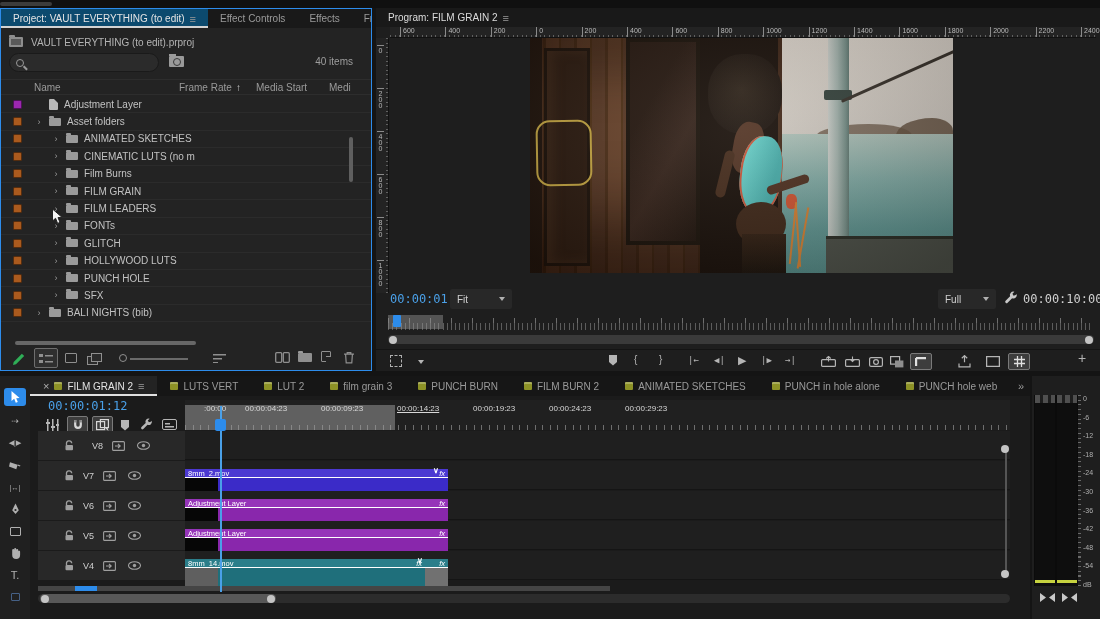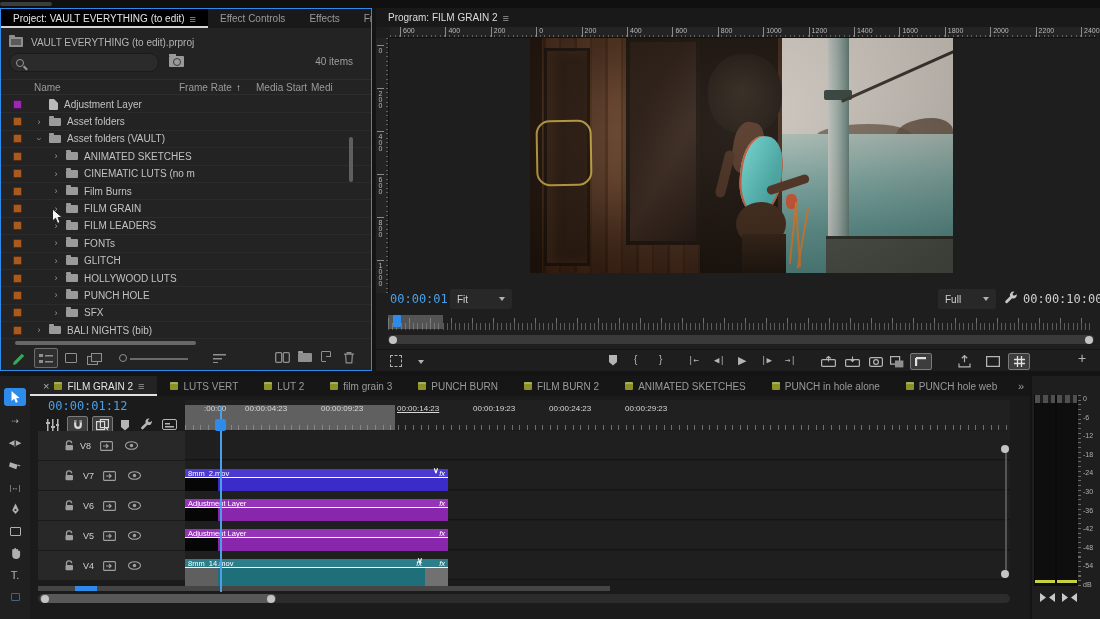--- a/index.html
+++ b/index.html
@@ -11,21 +11,21 @@
 
   
   .top-strip { left:0; top:0; width:1100px; height:8px; background:#101010; }
   .top-grip { left:480; top:2px; width:52px; height:4px; background:#3c3c3c; border-radius:2px; }
 
   
   .panel { position:absolute; overflow:hidden; }
   .tabbar { position:absolute; left:0; top:0; right:0; height:19px; background:#191919;
             display:flex; align-items:stretch; font-size:10px; color:#9a9a9a; }
   .tab { display:flex; align-items:center; gap:5px; padding:0 12px; cursor:default; white-space:nowrap; }
-  .tab.active { background:#000000; color:#e4e4e4; box-shadow:inset 0 -2px 0 #d3d3d3; }
+  .tab.active { background:#0c4a6e; color:#e4e4e4; box-shadow:inset 0 -2px 0 #d3d3d3; }
   .menu-glyph { color:#9a9a9a; font-size:11px; }
   .overflow-glyph { margin-left:auto; padding:0 6px; align-self:center; color:#9a9a9a; font-size:11px; }
 
   
   #project-panel { left:0; top:8px; width:372px; height:363px; background:#232323; border:1px solid #2d8ceb; }
   .proj-file-row { left:8px; top:25px; height:16px; display:flex; align-items:center; gap:8px;
                    font-size:10px; color:#b4b4b4; }
   .bin-icon { width:14px; height:10px; background:#8e8e8e; border-radius:1px; position:relative; }
   .bin-icon::before { content:""; position:absolute; left:0; top:-2px; width:6px; height:2px; background:#8e8e8e; border-radius:1px 1px 0 0; }
   .bin-icon::after { content:""; position:absolute; left:2px; top:2px; width:10px; height:6px; background:#5a5a5a; }
@@ -252,46 +252,38 @@
       </div>
       <span class="fsearch-icon"></span>
       <span class="item-count">40 items</span>
     </div>
 
     <div class="abs proj-cols">
       <span style="left:33px">Name</span>
       <span style="left:178px">Frame Rate</span>
       <span style="left:235px;color:#cfcfcf">↑</span>
       <span style="left:255px">Media Start</span>
-      <span style="left:310px">Medi</span>
+      <span style="left:328px">Medi</span>
     </div>
 
     <div class="abs" id="project-rows">
         <div class="prow">
           <span class="swatch" style="background: rgb(156, 39, 176);"></span>
           <span class="prow-content" style="padding-left: 34px;">
             <span class="chev"></span>
             <span class="file-ic"></span>
             <span>Adjustment Layer</span>
           </span>
         </div>
         <div class="prow">
           <span class="swatch" style="background: rgb(170, 90, 30);"></span>
           <span class="prow-content" style="padding-left: 34px;">
             <span class="chev">›</span>
             <span class="folder-ic"></span>
             <span>Asset folders</span>
-          </span>
-        </div>
-        <div class="prow">
-          <span class="swatch" style="background: rgb(170, 90, 30);"></span>
-          <span class="prow-content" style="padding-left: 34px;">
-            <span class="chev down">›</span>
-            <span class="folder-ic"></span>
-            <span>Asset folders (VAULT)</span>
           </span>
         </div>
         <div class="prow">
           <span class="swatch" style="background: rgb(170, 90, 30);"></span>
           <span class="prow-content" style="padding-left: 51px;">
             <span class="chev">›</span>
             <span class="folder-ic"></span>
             <span>ANIMATED SKETCHES</span>
           </span>
         </div>
@@ -709,21 +701,21 @@
       </div>
     <div class="abs tl-rows" id="tl-rows">
         <div class="trow" style="top: 0px;">
           <div class="trow-head">
             <span style="margin-left: 26px;">
               <svg width="10" height="11">
                 <path d="M2.5 5 V3.6 A2.6 2.6 0 0 1 7.7 3.2" fill="none" stroke="#9f9f9f" stroke-width="1.3"></path>
                 <rect x="1.5" y="5" width="7.5" height="5.3" rx="1" fill="#9f9f9f"></rect>
               </svg>
             </span>
-            <span class="tname" style="margin-left: 6px;">V8</span>
+            <span class="tname" style="margin-left: 18px;">V8</span>
             <span>
               <svg width="13" height="10">
                 <rect x="0.6" y="0.6" width="11.8" height="8.8" rx="1" fill="none" stroke="#9f9f9f" stroke-width="1.1"></rect>
                 <path d="M3 5 h5 M6 3 l2.2 2 -2.2 2" fill="none" stroke="#9f9f9f" stroke-width="1.1"></path>
               </svg>
             </span>
             <span style="margin-left: 12px;">
               <svg width="13" height="9">
                 <ellipse cx="6.5" cy="4.5" rx="6" ry="3.8" fill="none" stroke="#9f9f9f" stroke-width="1.1"></ellipse>
                 <circle cx="6.5" cy="4.5" r="1.7" fill="#9f9f9f"></circle>

